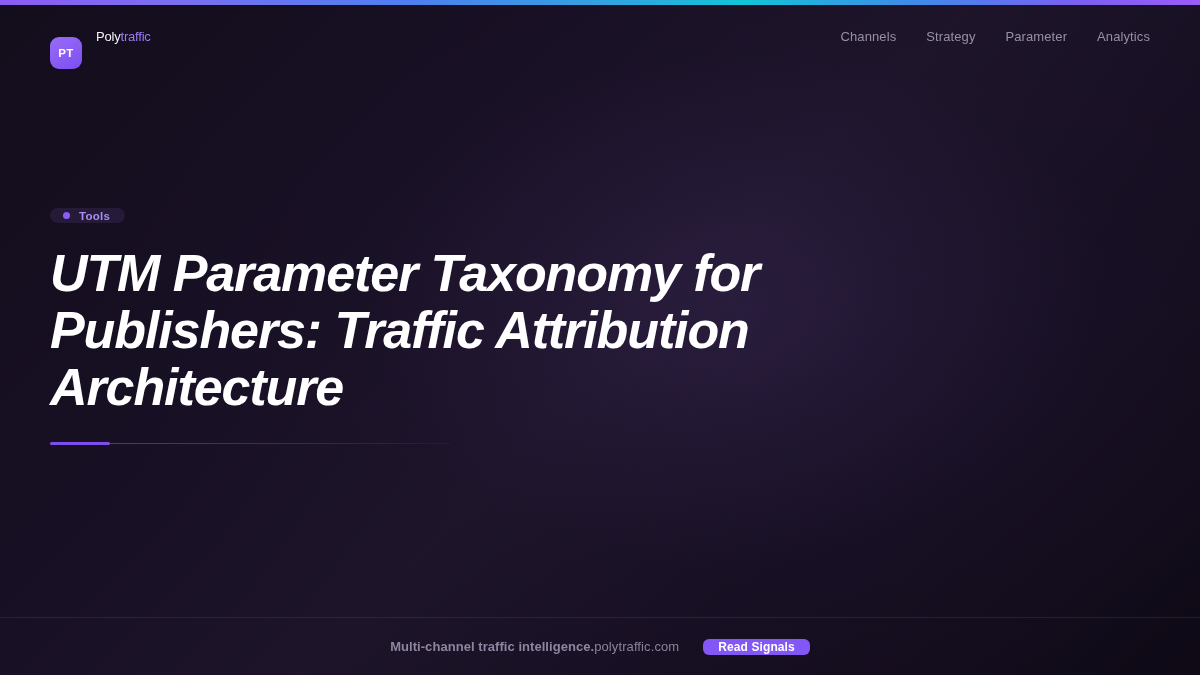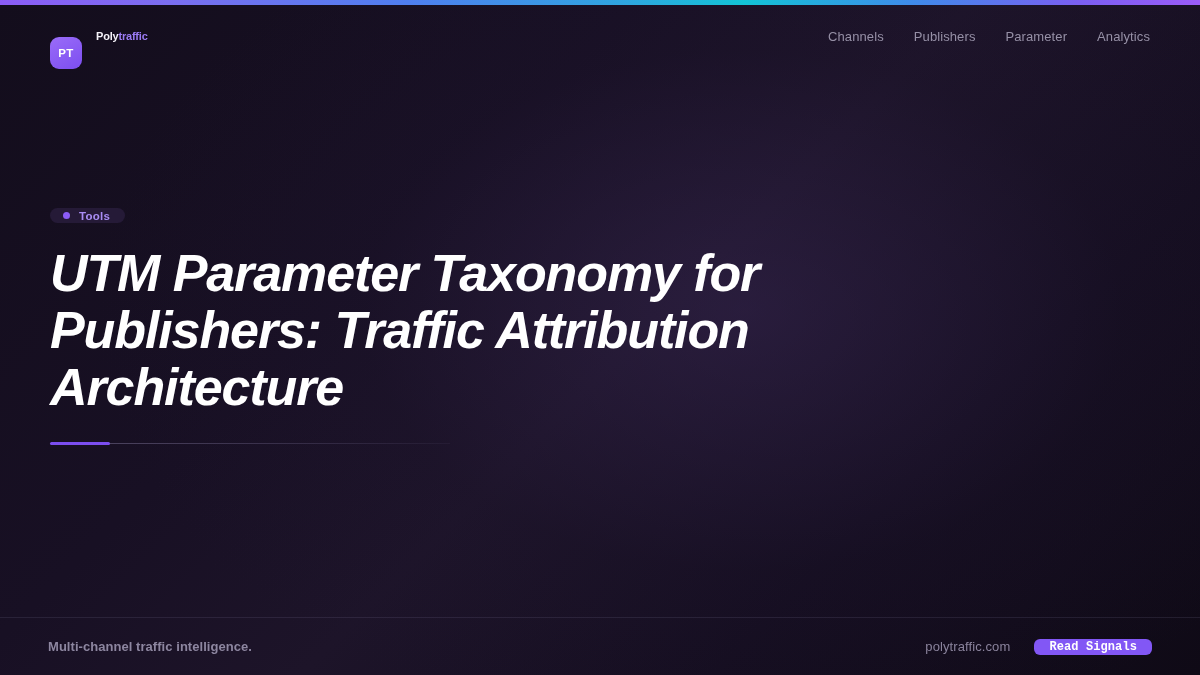--- a/index.html
+++ b/index.html
@@ -54,21 +54,21 @@
     width:32px; height:32px;
     border-radius:9px;
     background:linear-gradient(150deg,#9a6cf8 0%,#7c4ef0 100%);
     display:flex; align-items:center; justify-content:center;
     font-size:11.5px; font-weight:700; letter-spacing:.4px;
     color:#ffffff;
     margin-top:33px;
   }
 
   .brand-name {
-    font-size:11px; font-weight:700; letter-spacing:-.2px;
+    font-size:13px; font-weight:400; letter-spacing:-.2px;
     color:#f4f2f8; white-space:nowrap;
   }
   .brand-name .accent { color:#9b7bf5; }
 
   .nav { display:flex; align-items:flex-end; gap:30px; }
   .nav-link {
     font-size:13px; font-weight:400;
     color:#9690a6; letter-spacing:.1px;
     text-decoration:none; white-space:nowrap;
   }
@@ -124,21 +124,21 @@
     width:60px; height:3px; border-radius:2px;
     background:#7c4ef0;
   }
 
   
   .footer {
     position:absolute; left:0; bottom:0;
     width:1200px; height:58px;
     border-top:1px solid rgba(132,124,160,0.17);
     display:flex; align-items:center;
-    justify-content:space-between;
+    justify-content:center;
     padding:0 48px;
     z-index:5;
   }
 
   .footer-tag {
     font-size:13px; font-weight:700;
     letter-spacing:.05px; color:#8d86a0;
     white-space:nowrap;
   }
 
@@ -148,41 +148,41 @@
     font-size:13px; font-weight:400;
     color:#8a839c; letter-spacing:.1px;
     white-space:nowrap;
   }
 
   .cta {
     display:inline-flex; align-items:center; justify-content:center;
     height:16px; padding:0 15px;
     border-radius:6px; border:none;
     background:#8257f5;
-    font-family:Liberation Mono, monospace;
+    font-family:Liberation Sans, sans-serif;
     font-size:12px; font-weight:700;
     letter-spacing:.1px; color:#ffffff;
     white-space:nowrap; cursor:pointer;
   }
 </style>
 </head>
 <body>
 
 <div class="stage">
 
   <div class="topbar"></div>
 
   <header class="header">
     <div class="brand">
       <div class="logo-mark">PT</div>
       <div class="brand-name"><span>Poly</span><span class="accent">traffic</span></div>
     </div>
     <nav class="nav">
       <a class="nav-link" href="#">Channels</a>
-      <a class="nav-link" href="#">Publishers</a>
+      <a class="nav-link" href="#">Strategy</a>
       <a class="nav-link" href="#">Parameter</a>
       <a class="nav-link" href="#">Analytics</a>
     </nav>
   </header>
 
   <section class="hero">
     <div class="badge">
       <span class="badge-dot"></span>
       <span class="badge-text">Tools</span>
     </div>

